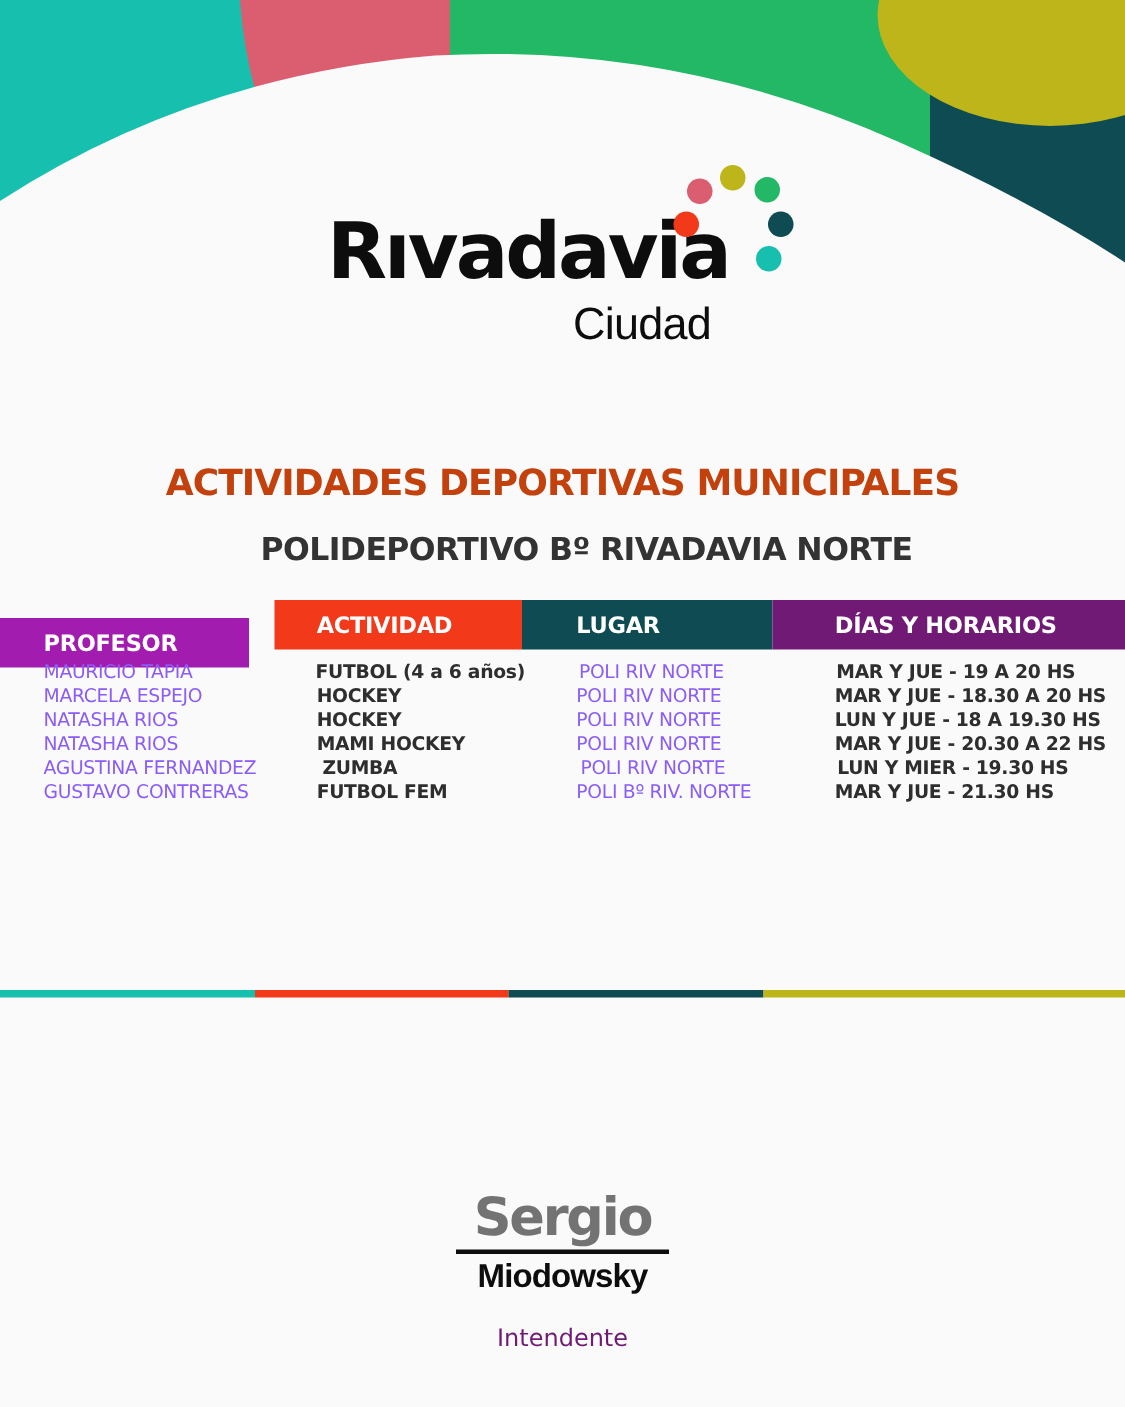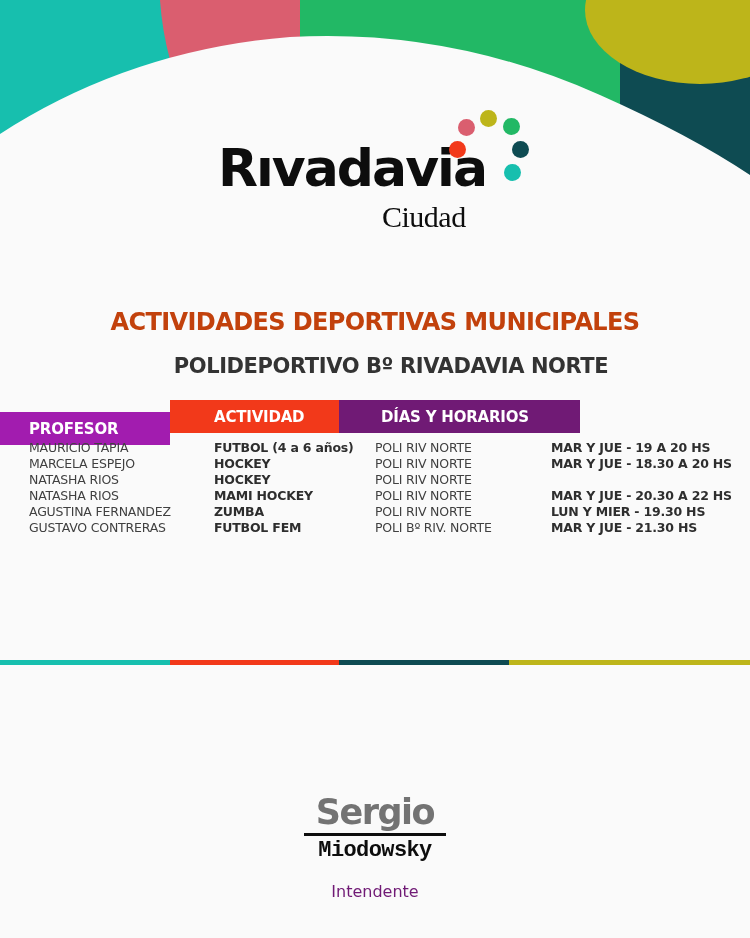--- a/index.html
+++ b/index.html
@@ -4,45 +4,45 @@
 <style>
   * { margin:0; padding:0; box-sizing:border-box; }
   html, body { width:750px; height:938px; overflow:hidden; background:#fafafa; }
   body { position:relative; font-family:"DejaVu Sans", sans-serif; }
 
   .top-art { position:absolute; left:0; top:0; width:750px; height:240px; overflow:hidden; }
   .top-art svg { display:block; }
 
   .logo { position:absolute; left:218px; top:108px; width:320px; height:130px; }
   .logo-word { position:absolute; left:0; top:34px; font-family:"DejaVu Sans", sans-serif; font-weight:bold; font-size:52px; letter-spacing:-2px; color:#0d0d0d; line-height:1; }
-  .logo-sub { position:absolute; left:164px; top:94px; font-family:Liberation Serif, serif; font-size:30px; color:#0d0d0d; line-height:1; letter-spacing:-0.5px; }
+  .logo-sub { position:absolute; left:164px; top:94px; font-family:Liberation Sans, sans-serif; font-size:30px; color:#0d0d0d; line-height:1; letter-spacing:-0.5px; }
   .dot { position:absolute; width:17px; height:17px; border-radius:50%; }
 
   .title { position:absolute; left:0; width:750px; top:308px; text-align:center; font-family:"DejaVu Sans", sans-serif; font-weight:bold; font-size:24px; letter-spacing:-0.6px; color:#c2410c; }
   .subtitle { position:absolute; left:16px; width:750px; top:354px; text-align:center; font-family:"DejaVu Sans", sans-serif; font-weight:bold; font-size:21px; letter-spacing:-0.4px; color:#333; }
 
   .header-row { position:absolute; left:0; top:400px; width:750px; height:33px; display:flex; }
   .hcell { height:33px; display:flex; align-items:center; font-family:"DejaVu Sans", sans-serif; font-weight:bold; font-size:15px; color:#fff; letter-spacing:-0.2px; }
 
   .rows { position:absolute; left:0; top:440px; width:750px; }
   .row { display:flex; height:16px; align-items:center; }
-  .c { font-family:"DejaVu Sans", sans-serif; font-size:12.5px; color:#404040; white-space:nowrap; letter-spacing:-0.2px; line-height:16px; }
+  .c { font-family:"DejaVu Sans", sans-serif; font-size:12.5px; color:#8b5cf6; white-space:nowrap; letter-spacing:-0.2px; line-height:16px; }
   .c.b { font-weight:bold; color:#2e2e2e; }
   .c1 { width:170px; padding-left:29px; }
-  .c2 { width:169px; padding-left:44px; }
+  .c2 { width:169px; padding-left:28px;margin-left:17px; }
   .c3 { width:170px; padding-left:36px; }
   .c4 { width:241px; padding-left:42px; }
 
   .bottom-bar { position:absolute; left:0; top:660px; width:750px; height:5px; display:flex; }
   .bottom-bar div { height:5px; }
 
   .sig { position:absolute; left:300px; top:793px; width:150px; text-align:center; }
   .sig-name { font-family:"DejaVu Sans", sans-serif; font-weight:bold; font-size:35px; color:#737373; letter-spacing:-1.5px; line-height:38px; }
   .sig-line { height:2.5px; background:#0d0d0d; margin:2px 4px 3px 4px; }
-  .sig-last { font-family:Liberation Mono, monospace; font-weight:bold; font-size:22px; color:#0d0d0d; letter-spacing:-0.6px; line-height:24px; }
+  .sig-last { font-family:Liberation Sans, sans-serif; font-weight:bold; font-size:22px; color:#0d0d0d; letter-spacing:-0.6px; line-height:24px; }
   .sig-role { font-family:"DejaVu Sans", sans-serif; font-size:16px; color:#701a75; margin-top:19px; }
 </style>
 </head>
 <body>
 
 <div class="top-art">
   <svg width="750" height="240" viewBox="0 0 750 240" xmlns="http://www.w3.org/2000/svg">
     <rect x="0" y="0" width="750" height="240" fill="#fafafa"></rect>
 
     <rect x="0" y="0" width="180" height="240" fill="#17bfae"></rect>
@@ -69,40 +69,42 @@
   <span class="dot" style="left:294px; top:33px; background:#0e4b52;"></span>
   <span class="dot" style="left:286px; top:56px; background:#17bfae;"></span>
 </div>
 
 <div class="title">ACTIVIDADES DEPORTIVAS MUNICIPALES</div>
 <div class="subtitle">POLIDEPORTIVO Bº RIVADAVIA NORTE</div>
 
 <div class="header-row">
   <div class="hcell c1" style="background:#a21caf;margin-top:12px;">PROFESOR</div>
   <div class="hcell c2" style="background:#f2391a;">ACTIVIDAD</div>
+  <div class="hcell c3" style="background:#0e4b52;">LUGAR</div>
   <div class="hcell c4" style="background:#701a75;">DÍAS Y HORARIOS</div>
 </div>
 
 <div class="rows">
   <div class="row">
     <span class="c c1">MAURICIO TAPIA</span>
     <span class="c c2 b">FUTBOL (4 a 6 años)</span>
     <span class="c c3">POLI RIV NORTE</span>
     <span class="c c4 b">MAR Y JUE - 19 A 20 HS</span>
   </div>
   <div class="row">
     <span class="c c1">MARCELA ESPEJO</span>
     <span class="c c2 b">HOCKEY</span>
     <span class="c c3">POLI RIV NORTE</span>
     <span class="c c4 b">MAR Y JUE - 18.30 A 20 HS</span>
   </div>
   <div class="row">
     <span class="c c1">NATASHA RIOS</span>
     <span class="c c2 b">HOCKEY</span>
     <span class="c c3">POLI RIV NORTE</span>
+    <span class="c c4 b">LUN Y JUE - 18 A 19.30 HS</span>
   </div>
   <div class="row">
     <span class="c c1">NATASHA RIOS</span>
     <span class="c c2 b">MAMI HOCKEY</span>
     <span class="c c3">POLI RIV NORTE</span>
     <span class="c c4 b">MAR Y JUE - 20.30 A 22 HS</span>
   </div>
   <div class="row">
     <span class="c c1">AGUSTINA FERNANDEZ</span>
     <span class="c c2 b">ZUMBA</span>

